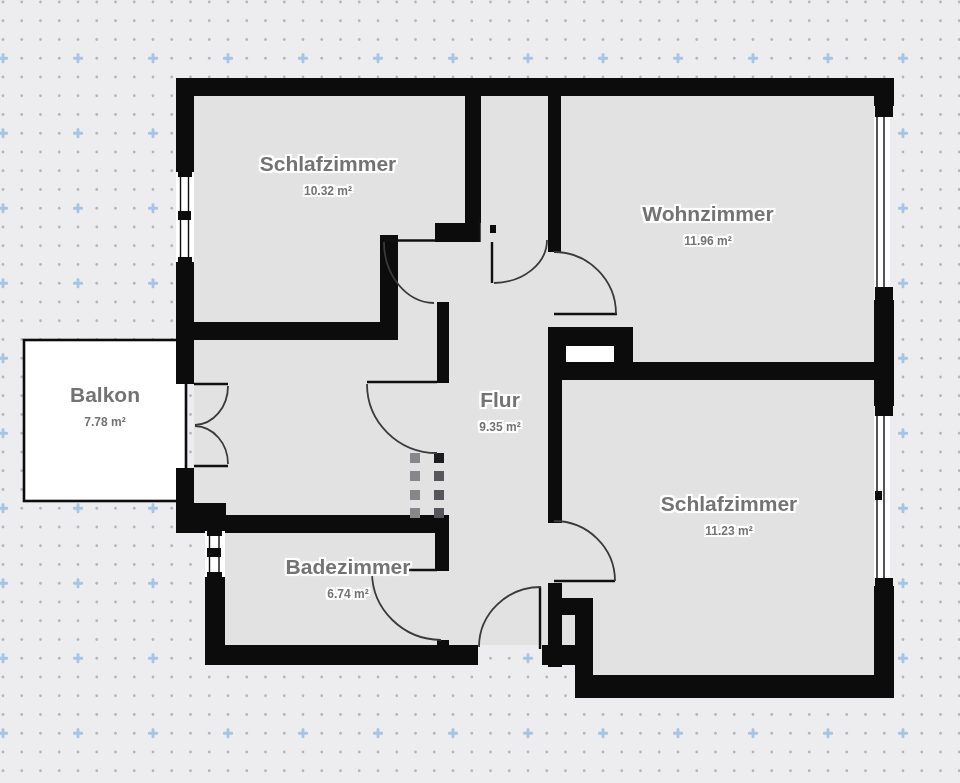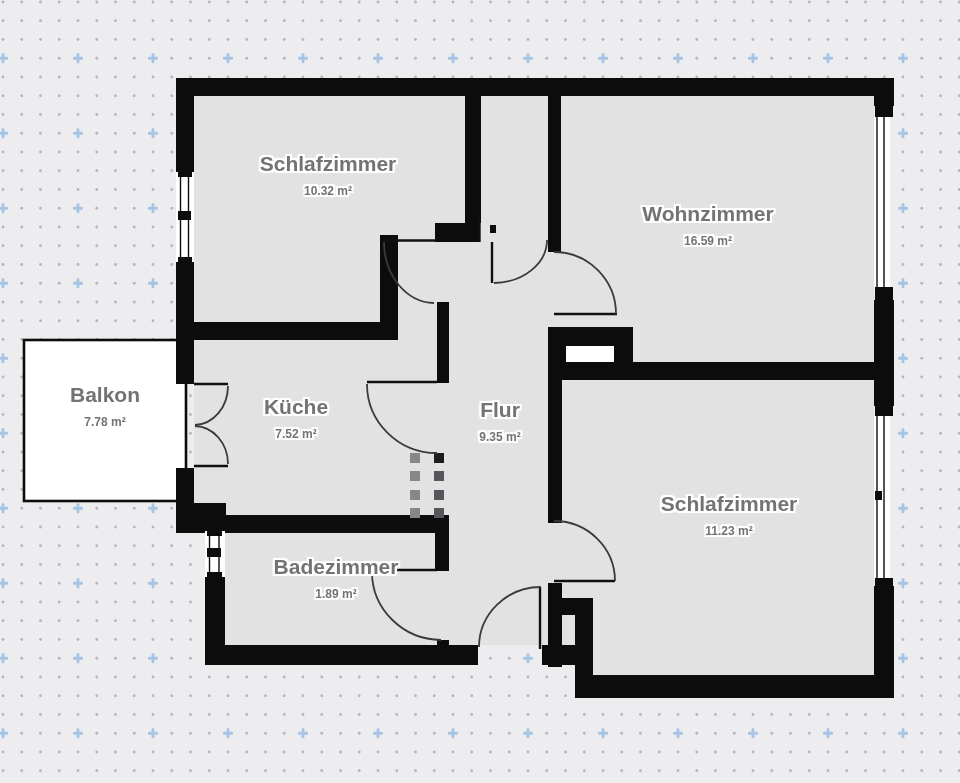--- a/index.html
+++ b/index.html
@@ -130,36 +130,32 @@
       <path d="M228 386 A34 39 0 0 1 195 425" fill="none" stroke="#3a3a3a" stroke-width="1.8"></path>
       <path d="M228 464 A34 38 0 0 0 195 426" fill="none" stroke="#3a3a3a" stroke-width="1.8"></path>
     </svg>
   <div id="labels">
       <div class="room-label" style="left: 328px; top: 152px;">
         <div class="room-name">Schlafzimmer</div>
         <div class="room-area">10.32 m²</div>
       </div>
       <div class="room-label" style="left: 708px; top: 194px; margin-top: 8px;">
         <div class="room-name">Wohnzimmer</div>
-        <div class="room-area">16.59 m²</div>
+        <div class="room-area">11.96 m²</div>
       </div>
       <div class="room-label" style="left: 105px; top: 383px;">
         <div class="room-name">Balkon</div>
         <div class="room-area">7.78 m²</div>
       </div>
-      <div class="room-label" style="left: 296px; top: 395px;">
-        <div class="room-name">Küche</div>
-        <div class="room-area">7.52 m²</div>
-      </div>
-      <div class="room-label" style="left: 500px; top: 398px;">
+      <div class="room-label" style="left: 500px; top: 388px;">
         <div class="room-name">Flur</div>
         <div class="room-area">9.35 m²</div>
       </div>
       <div class="room-label" style="left: 729px; top: 492px;">
         <div class="room-name">Schlafzimmer</div>
         <div class="room-area">11.23 m²</div>
       </div>
-      <div class="room-label" style="left: 336px; top: 555px;">
+      <div class="room-label" style="left: 348px; top: 555px;">
         <div class="room-name">Badezimmer</div>
-        <div class="room-area">1.89 m²</div>
+        <div class="room-area">6.74 m²</div>
       </div>
     </div>
 </div>
 
 </body></html>

